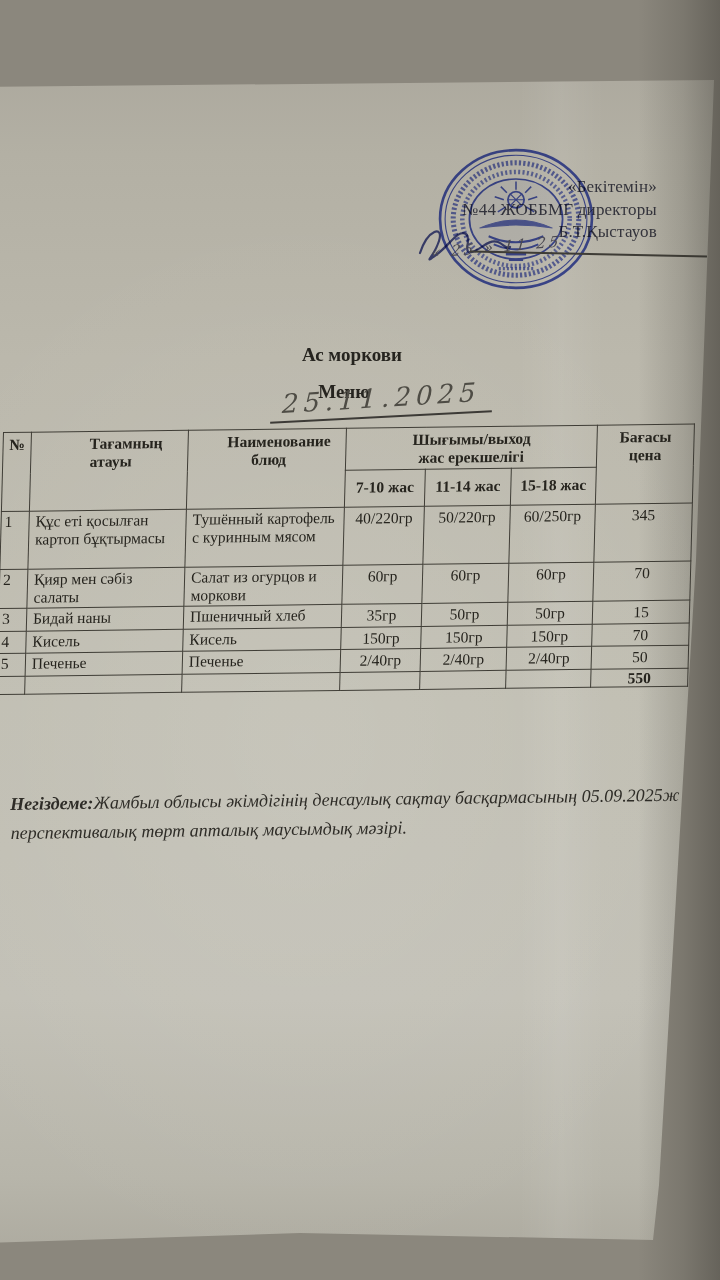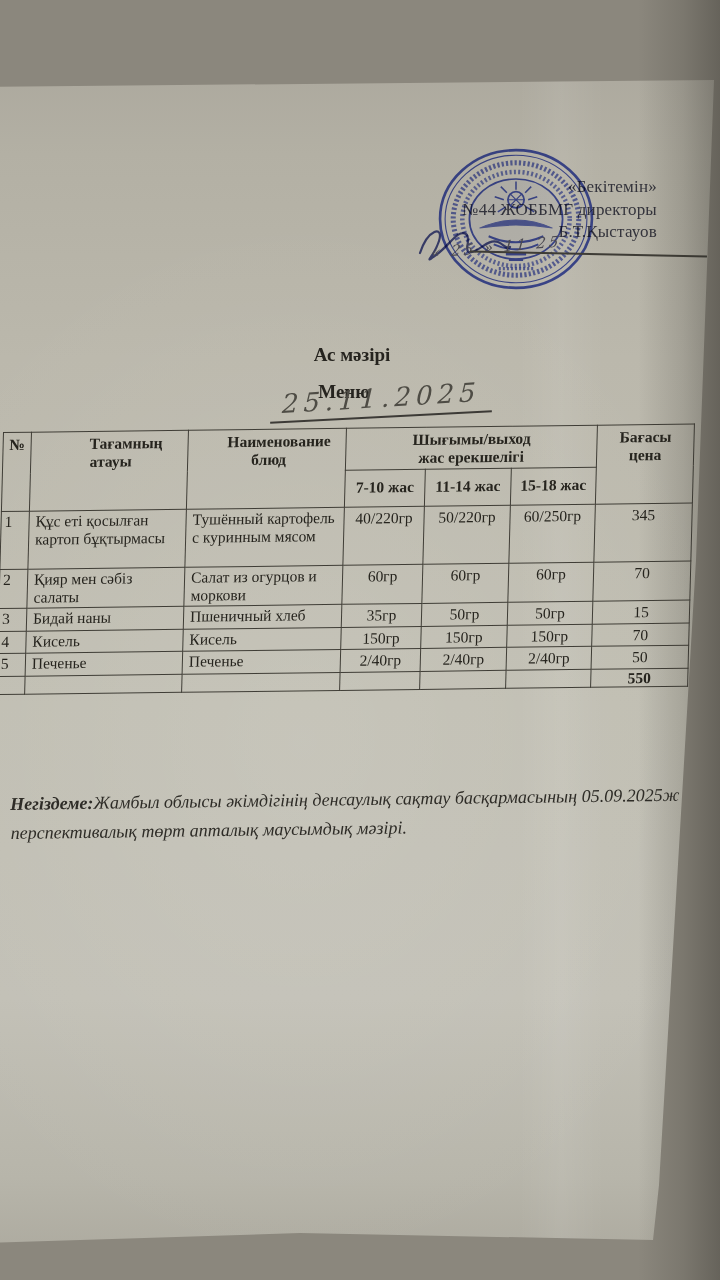--- a/index.html
+++ b/index.html
@@ -109,21 +109,21 @@
       <path d="M57,96 Q79,106 101,96" stroke-width="2"></path>
       <rect x="69" y="104" width="20" height="3" fill="#3e4fc1" stroke="none"></rect>
       <rect x="72" y="110" width="14" height="2.5" fill="#3e4fc1" stroke="none"></rect>
       <path d="M62,120 L96,120" stroke-width="3" stroke-dasharray="2 2" opacity="0.8"></path>
     </g>
   </svg>
 
   <div class="hand-approve-date">« 25 » 11  25</div>
   <div class="date-rule"></div>
 
-  <div class="title-kk">Ас мәзірі</div>
+  <div class="title-kk">Ас моркови</div>
   <div class="title-ru">Меню</div>
   <div class="title-date">25.11.2025</div>
   <div class="title-rule"></div>
 
   <div class="table-wrap">
     <table>
       <colgroup>
         <col class="c-num">
           <col class="c-kk">
           <col class="c-ru">

